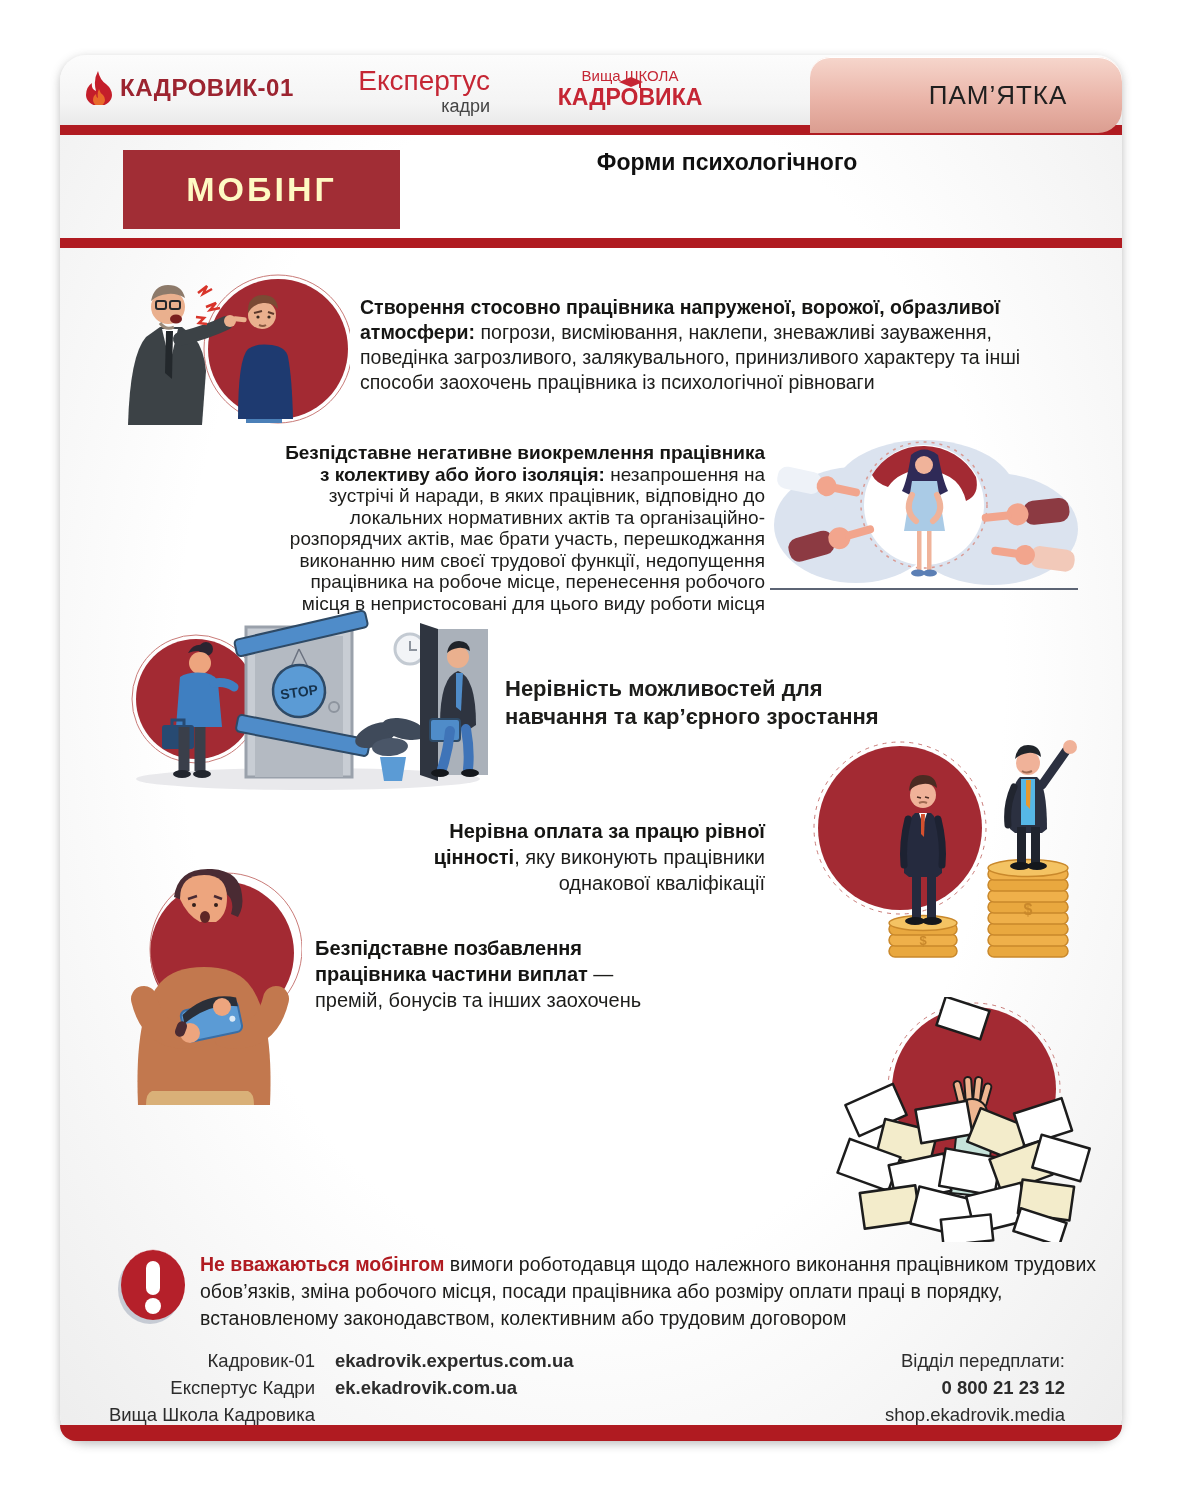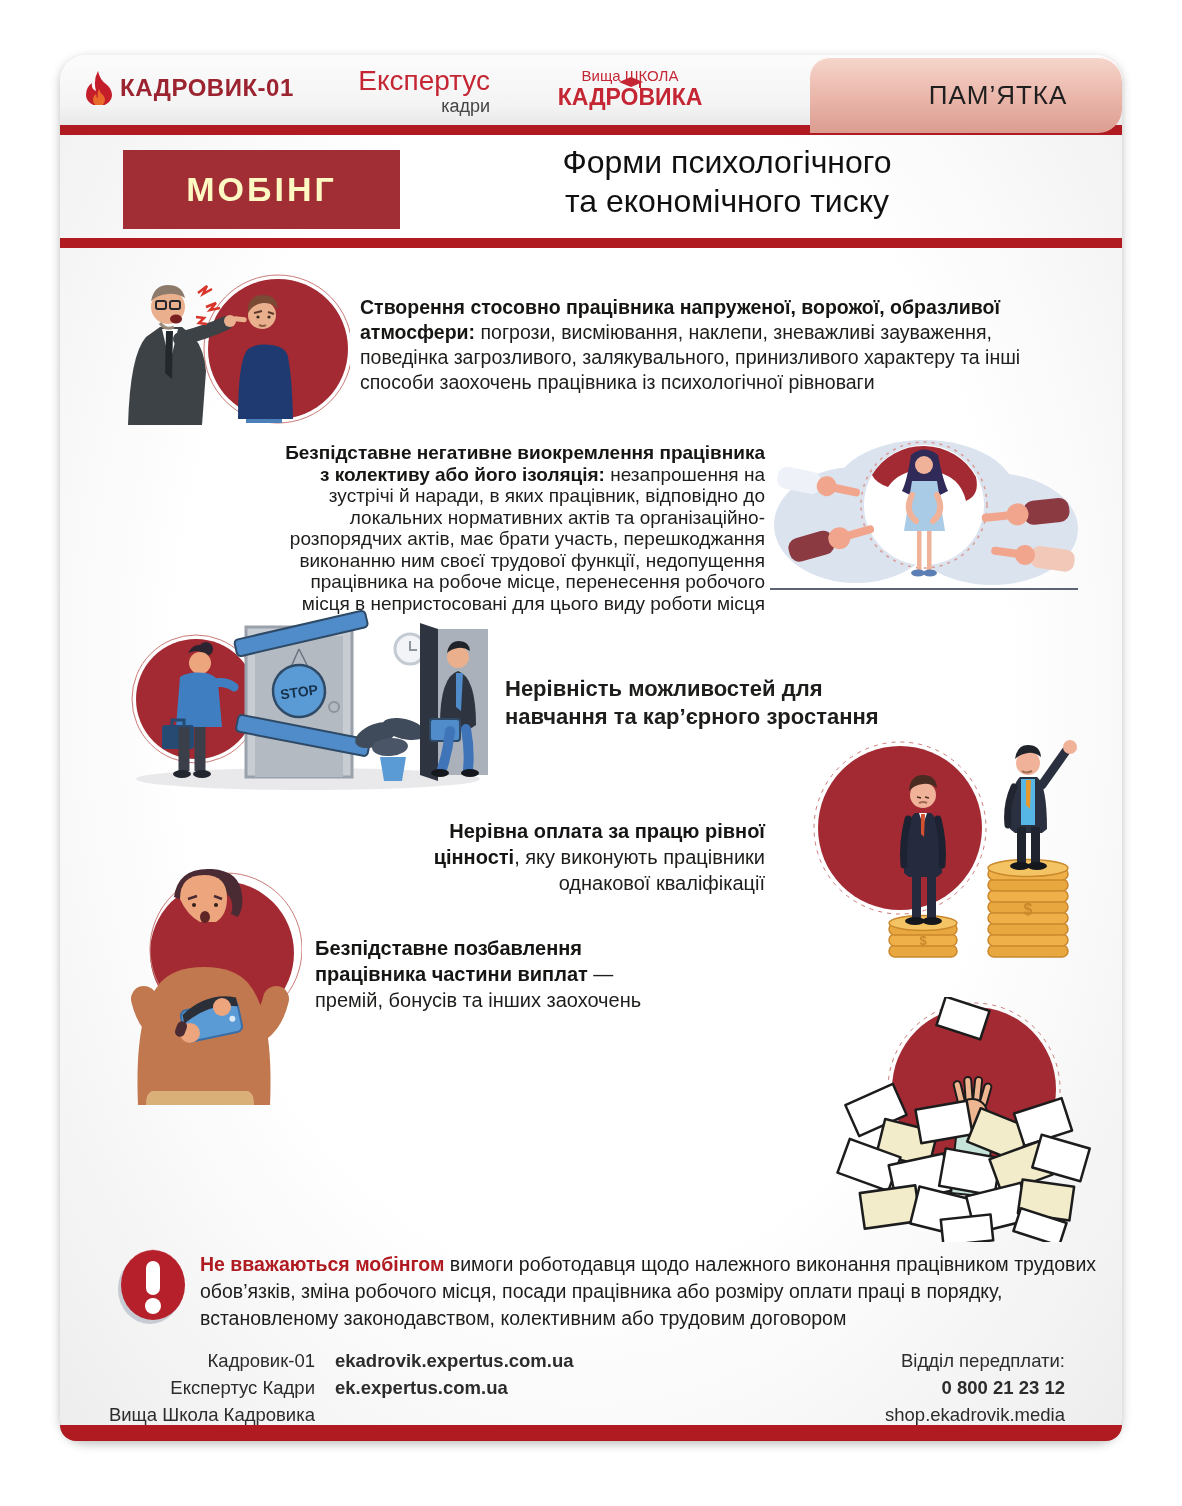--- a/index.html
+++ b/index.html
@@ -26,21 +26,21 @@
   .tab{position:absolute;right:0;top:2px;width:312px;height:76px;z-index:3;
        background:linear-gradient(180deg,#f6d6cc 0%,#eab5a9 55%,#db9d90 100%);
        border-radius:20px 24px 24px 0;box-shadow:inset 0 1px 0 #fff;
        display:flex;align-items:center;justify-content:center;}
   .tab span{font-size:26px;color:#1f1f1f;letter-spacing:1px;padding-left:64px;}
 
   .badge{position:absolute;left:63px;top:95px;width:277px;height:79px;background:#a12d35;
          color:#fef9c3;font-size:34px;font-weight:bold;letter-spacing:3px;
          display:flex;align-items:center;justify-content:center;}
   .heading{position:absolute;left:400px;top:88px;width:534px;text-align:center;
-           font-size:32px;line-height:39px;font-weight:normal;color:#101010;}
+           font-size:23px;line-height:39px;font-weight:bold;color:#101010;}
 
   .ill{position:absolute;}
   .txt{position:absolute;font-size:20px;line-height:26px;color:#1d1d1b;}
   .txt b{color:#151513;}
   .t-right{text-align:right;}
   .t1{left:300px;top:240px;width:672px;font-size:19.5px;line-height:25px;}
   .t2{right:357px;top:387px;width:490px;font-size:19px;line-height:21.5px;}
   .t3{left:445px;top:620px;width:390px;font-size:22px;line-height:28px;font-weight:bold;}
   .t4{right:357px;top:742px;width:365px;line-height:26px;margin-top:21px;}
   .t5{left:255px;top:880px;width:335px;line-height:26px;}
@@ -85,21 +85,20 @@
     </div>
     <div class="tab">
       <span>ПАМ’ЯТКА</span>
     </div>
   </div>
   <div class="redbar bar1"></div>
 
   <div class="badge">МОБІНГ</div>
   <div class="heading">
     <div>Форми психологічного</div>
-    <div>та економічного тиску</div>
   </div>
   <div class="redbar bar2"></div>
 
   <svg class="ill" style="left:50px;top:212px;" width="240" height="160" viewBox="0 0 240 160">
     <circle cx="168" cy="82" r="70" fill="#a32a33"></circle>
     <circle cx="168" cy="82" r="74" fill="none" stroke="#c97b78" stroke-width="1"></circle>
 
     <rect x="136" y="132" width="36" height="24" fill="#4b80b8"></rect>
     <path d="M128 152q0-60 10-70 8-6 24-4 14 2 16 12 4 20 5 62Z" fill="#1e3a70"></path>
     <circle cx="152" cy="48" r="14" fill="#eab08e"></circle>
@@ -363,21 +362,21 @@
     <b>Не вважаються мобінгом</b><span> вимоги роботодавця щодо належного виконання працівником трудових обов’язків, зміна робочого місця, посади працівника або розміру оплати праці в порядку, встановленому законодавством, колективним або трудовим договором</span>
   </div>
 
   <div class="foot foot-brands">
     <div>Кадровик-01</div>
     <div>Експертус Кадри</div>
     <div>Вища Школа Кадровика</div>
   </div>
   <div class="foot foot-sites">
     <div>ekadrovik.expertus.com.ua</div>
-    <div>ek.expertus.com.ua</div>
+    <div>ek.ekadrovik.com.ua</div>
   </div>
   <div class="foot foot-contact">
     <div>Відділ передплати:</div>
     <div class="phone">0 800 21 23 12</div>
     <div>shop.ekadrovik.media</div>
   </div>
 
   <div class="bottombar"></div>
 </div>
 

